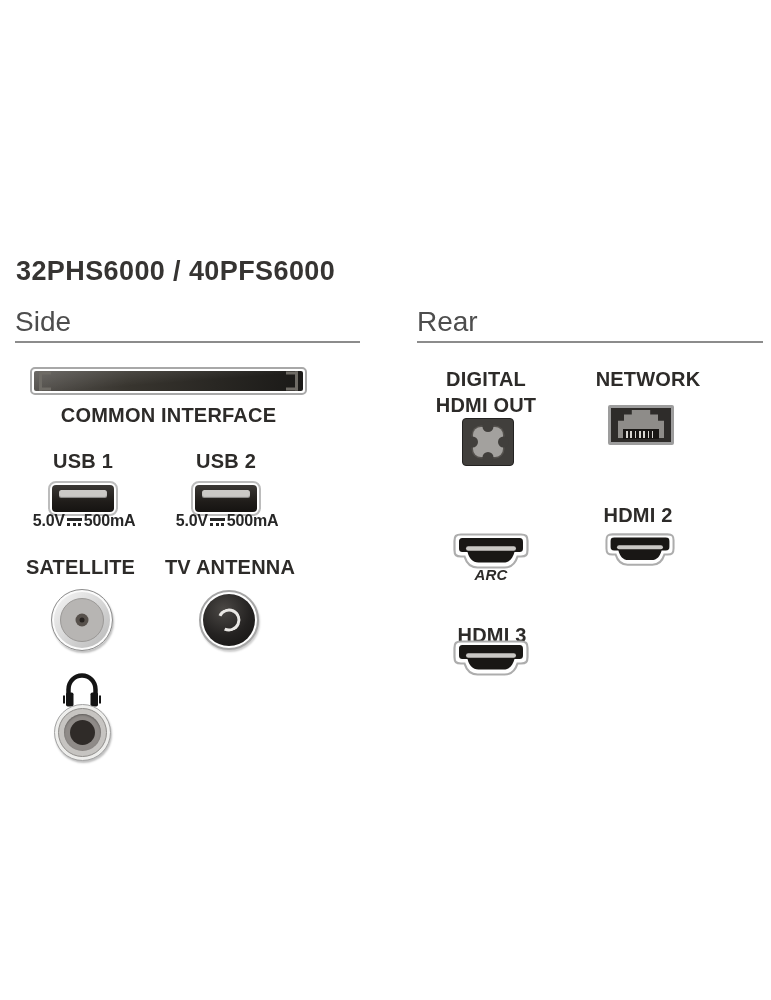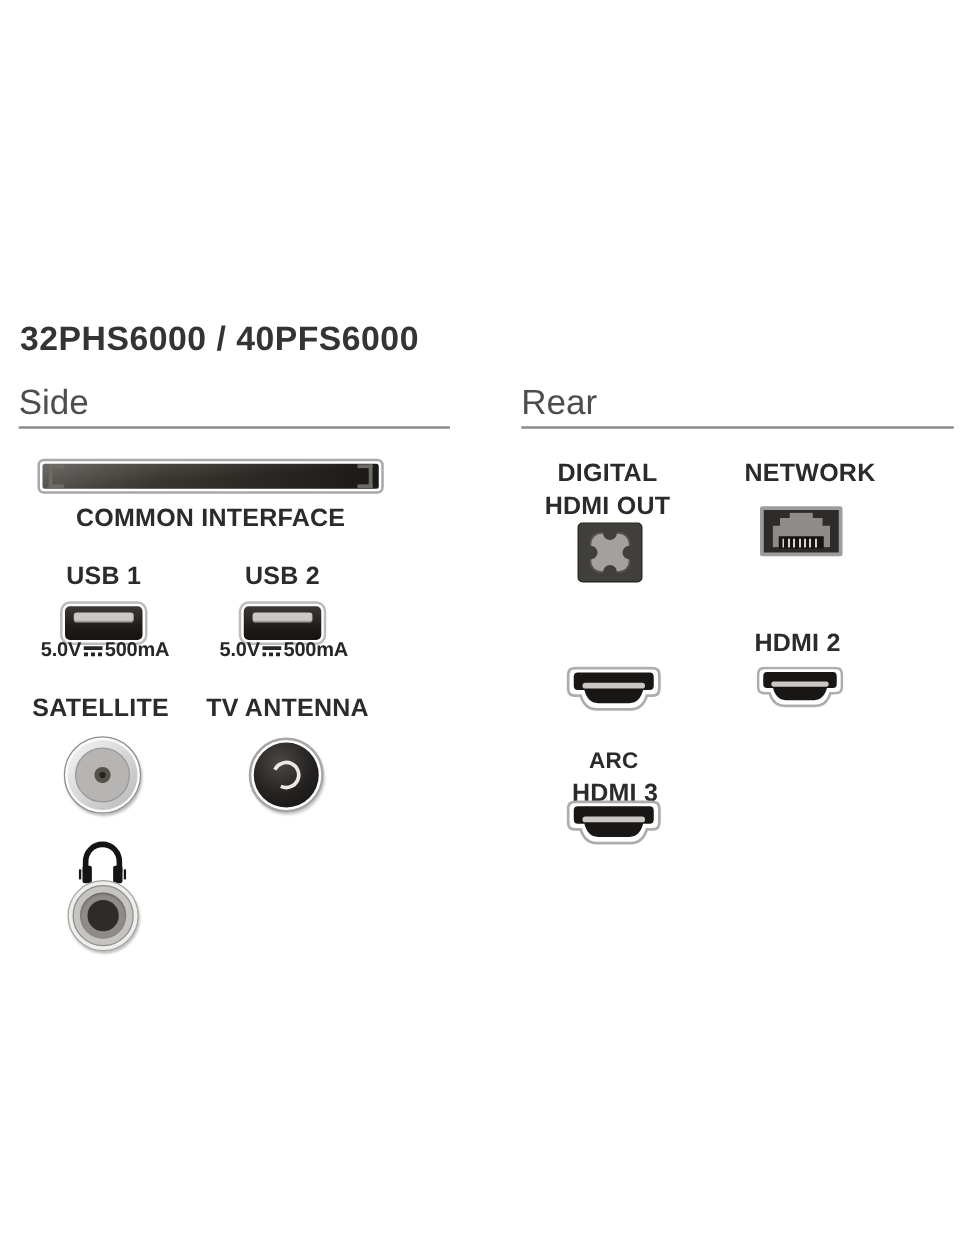--- a/index.html
+++ b/index.html
@@ -96,21 +96,21 @@
     border-radius:2px;box-sizing:border-box;}
   .rj45-plug{position:absolute;left:50%;top:2px;transform:translateX(-50%);width:46px;height:28px;background:#8e8c89;
     clip-path:polygon(0% 100%,0% 38%,13% 38%,13% 16%,30% 16%,30% 0%,70% 0%,70% 16%,87% 16%,87% 38%,100% 38%,100% 100%);}
   .rj45-pins{position:absolute;left:50%;bottom:3px;transform:translateX(-50%);width:36px;height:10px;background:#181614;}
   .rj45-pins::after{content:"";position:absolute;left:3px;right:3px;top:1.5px;bottom:1.5px;
     background:repeating-linear-gradient(90deg,#d8d6d2 0 1.6px,transparent 1.6px 4.3px);}
 
   .hdmi1-label{left:421px;top:504px;width:140px;}
   .hdmi2-label{left:568px;top:504px;width:140px;}
   .hdmi3-label{left:422px;top:612px;width:140px;margin-top:12px;}
-  .arc-label{left:421px;top:598px;width:140px;font-size:18px;}
+  .arc-label{left:421px;top:566px;width:140px;font-size:15px;font-style:italic;}
   .hdmi1-port{left:453px;top:533px;}
   .hdmi2-port{left:605px;top:533px;}
   .hdmi3-port{left:453px;top:640px;}
   .defs-svg{position:absolute;width:0;height:0;}
 </style>
 </head>
 <body>
 
 <div id="canvas">
 

